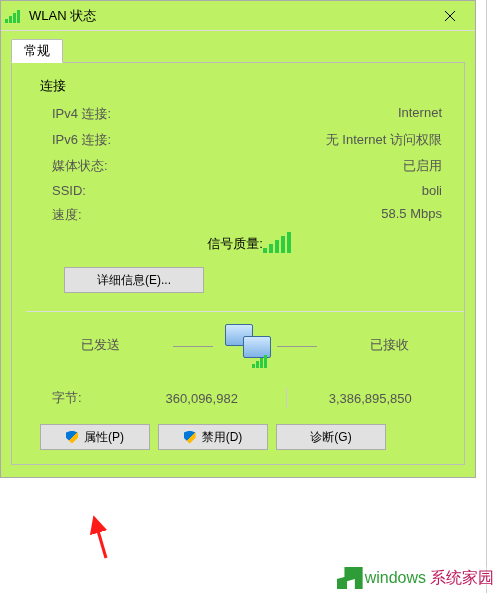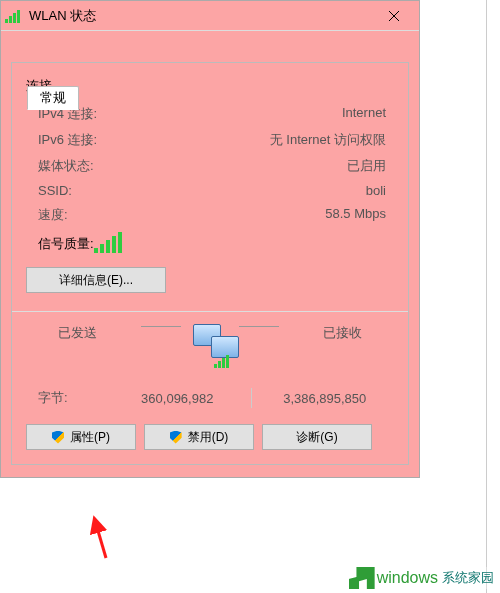--- a/index.html
+++ b/index.html
@@ -8,23 +8,23 @@
     font-family: "Microsoft YaHei", "Segoe UI", Tahoma, sans-serif;
     font-size: 13px;
     background: #fff;
     color: #000;
     width: 500px;
     height: 593px;
     overflow: hidden;
     position: relative;
   }
   .window {
-    width: 420px;
+    width: 476px;
     border: 1px solid #aaa;
-    background: #fca5a5;
+    background: #bef264;
     position: relative;
   }
   .titlebar {
     display: flex;
     align-items: center;
     height: 30px;
     padding: 0 4px;
     border-bottom: 1px solid #ddd;
     font-size: 13px;
     gap: 6px;
@@ -50,51 +50,50 @@
     padding: 8px 10px 12px 10px;
   }
   .tab-strip {
     border-bottom: 1px solid #bbb;
     position: relative;
     height: 24px;
   }
   .tab {
     position: absolute;
     top: 0;
-    left: 16px;
+    left: 0;
     height: 24px;
     padding: 2px 12px;
     border: 1px solid #bbb;
     border-bottom: 1px solid #fff;
     background: #fff;
     border-radius: 2px 2px 0 0;
     font-size:13px;
     cursor:pointer;
-    margin-top:47px;
   }
   .panel {
     border: 1px solid #bbb;
     border-top: none;
-    padding: 14px 14px 14px 14px;
+    padding: 14px 14px 14px 28px;
   }
 
   .section-title { margin: 0 0 10px 0; }
   .kv { display:flex; justify-content:space-between; margin: 0 8px 8px 0; padding-left:12px; color:#555;}
   .kv .k { color:#555; }
   .kv .v { color:#555; }
-  .signal-row { display:flex; justify-content:flex-start; align-items:flex-end; padding-left:12px; margin-top:4px;}
+  .signal-row { display:flex; justify-content:center; align-items:flex-end; padding-left:12px; margin-top:4px;}
   .signal-bars { display:flex; align-items:flex-end; gap:2px; padding-right:4px;}
   .signal-bars span { display:inline-block; width:4px; background:#2ecc40; }
   .signal-bars span:nth-child(1){height:5px}
   .signal-bars span:nth-child(2){height:9px}
   .signal-bars span:nth-child(3){height:13px}
   .signal-bars span:nth-child(4){height:17px}
   .signal-bars span:nth-child(5){height:21px}
 
-  .btn-row { display:flex; gap:5px; margin-top:14px; }
+  .btn-row { display:flex; gap:5px; margin-top:14px;margin-left:24px; }
   .btn-row2 { display:flex; gap:8px; margin-top:16px; }
   button.win {
     min-width: 140px;
     height: 26px;
     background: #e1e1e1;
     border: 1px solid #adadad;
     font-family: inherit;
     font-size: 12px;
     padding: 0 10px;
     cursor: pointer;
@@ -107,21 +106,21 @@
   .shield {
     width: 12px; height: 13px;
     display:inline-block;
     background: linear-gradient(135deg,#0078d7 0 50%,#ffb900 50% 100%);
     clip-path: polygon(50% 0,100% 15%,100% 55%,50% 100%,0 55%,0 15%);
   }
 
   hr.sep { border:none; border-top:1px solid #ddd; margin:18px -14px 12px -14px; }
 
   .activity-head {
-    display:flex; align-items:flex-start; justify-content:center; margin-top:6px; position:relative; gap:12px;
+    display:flex; align-items:center; justify-content:center; margin-top:6px; position:relative; gap:12px;
   }
   .activity-head .lbl { width:150px; text-align:center; color:#555; }
   .activity-head .dash { flex:0 0 40px; border-top:1px solid #999; height:0; margin-top:2px;}
   .computers { width:50px; height:42px; position:relative; }
   .mon { position:absolute; width:28px; height:22px; border:1px solid #3a6aa0; background:linear-gradient(#cfe7ff,#7fb3e6); border-radius:2px; }
   .mon.a { left:0; top:0; }
   .mon.b { left:18px; top:12px; }
   .computers .bars { position:absolute; right:-2px; bottom:-2px; display:flex; gap:1px; align-items:flex-end;}
   .computers .bars span{ width:3px; background:#2ecc40; display:inline-block;}
   .computers .bars span:nth-child(1){height:4px}
@@ -152,21 +151,21 @@
     font-size:16px;
     color:#2f9d37;
     font-weight:500;
     background:rgba(255,255,255,0.3);
   }
   .watermark .wlogo {
     width:26px; height:22px;
     background:#2f9d37;
     clip-path: polygon(0 100%,0 55%,30% 45%,30% 0,100% 0,100% 100%,70% 100%,70% 55%,40% 65%,40% 100%);
   }
-  .watermark .cn { font-size:13px; color:#0f766e; margin-left:2px;}
+  .watermark .cn { font-size:16px; color:#be185d; margin-left:2px;}
   .right-edge {
     position:absolute;
     right:0; top:0; height:100%; width:14px;
     border-left:1px solid #ccc;
     background:#fff;
   }
 </style>
 </head>
 <body>
 

